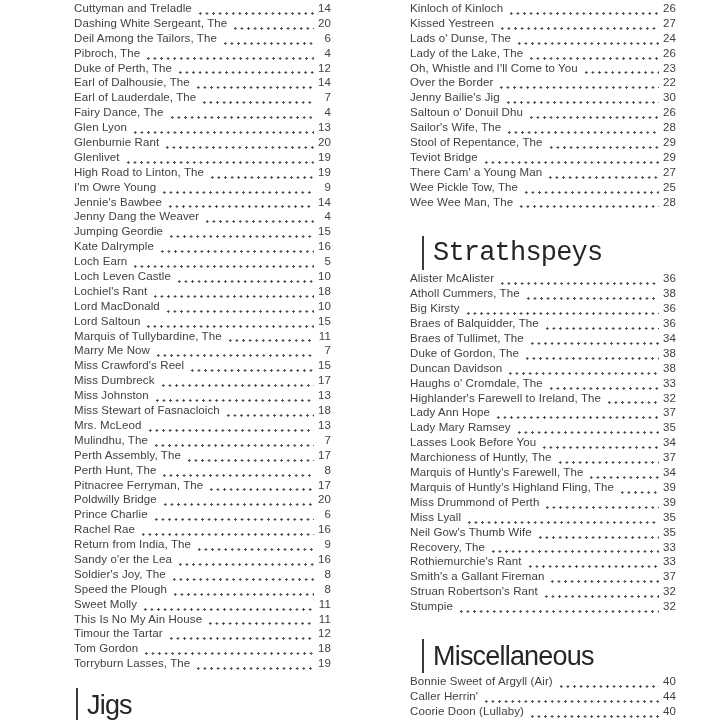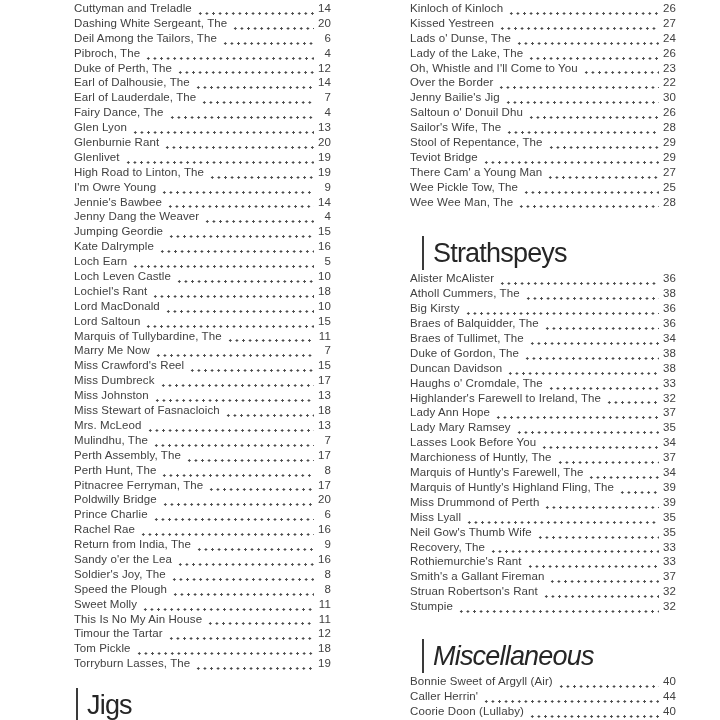--- a/index.html
+++ b/index.html
@@ -62,22 +62,22 @@
     margin-right: 9px;
     flex: 0 0 auto;
   }
   .section-heading .heading-label {
     font-size: 27px;
     line-height: 34px;
     letter-spacing: -0.8px;
     white-space: nowrap;
   }
   #heading-jigs        { margin-top: 16px; margin-left: 2px; }
-  #heading-strathspeys { margin-top: 26px; margin-left: 12px; margin-bottom: 2px; }
-  #heading-misc        { margin-top: 24px; margin-left: 12px; margin-bottom: 2px; font-style: italic; }
+  #heading-strathspeys { margin-top: 26px; margin-left: 12px; margin-bottom: 2px; font-family: Liberation Mono, monospace; }
+  #heading-misc        { margin-top: 24px; margin-left: 12px; margin-bottom: 2px; }
 </style>
 </head>
 <body>
 
 <div>
 
   <div id="col-left" class="col">
 
     <div class="toc-entry">
       <span class="title">Cuttyman and Treladle</span>
@@ -288,21 +288,21 @@
       <span class="title">This Is No My Ain House</span>
       <span class="dots"></span>
       <span class="pageno">11</span>
     </div>
       <div class="toc-entry">
       <span class="title">Timour the Tartar</span>
       <span class="dots"></span>
       <span class="pageno">12</span>
     </div>
       <div class="toc-entry">
-      <span class="title">Tom Pickle</span>
+      <span class="title">Tom Gordon</span>
       <span class="dots"></span>
       <span class="pageno">18</span>
     </div>
       <div class="toc-entry">
       <span class="title">Torryburn Lasses, The</span>
       <span class="dots"></span>
       <span class="pageno">19</span>
     </div>
 
     <div id="heading-jigs" class="section-heading">

